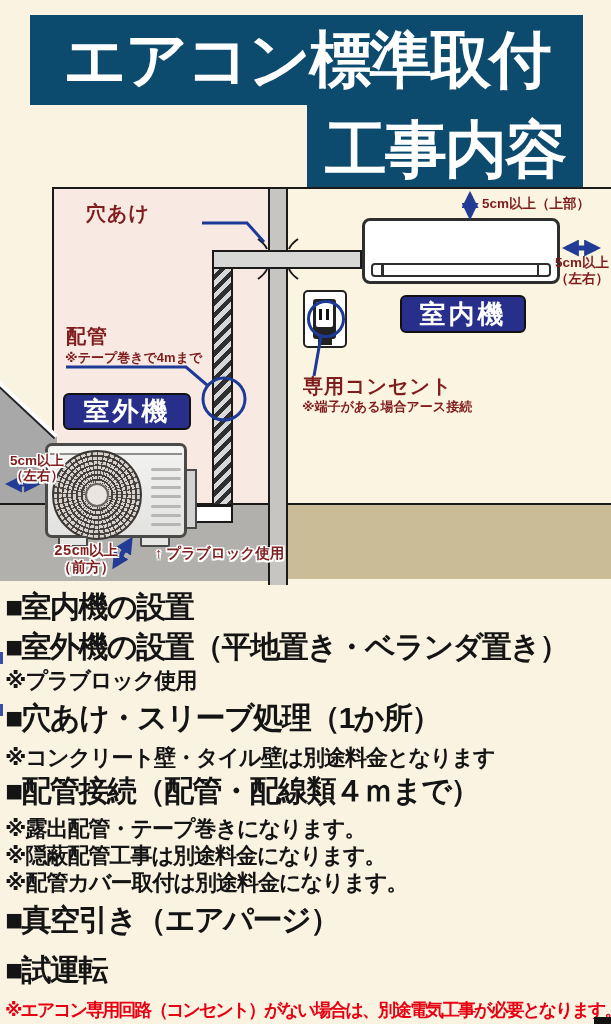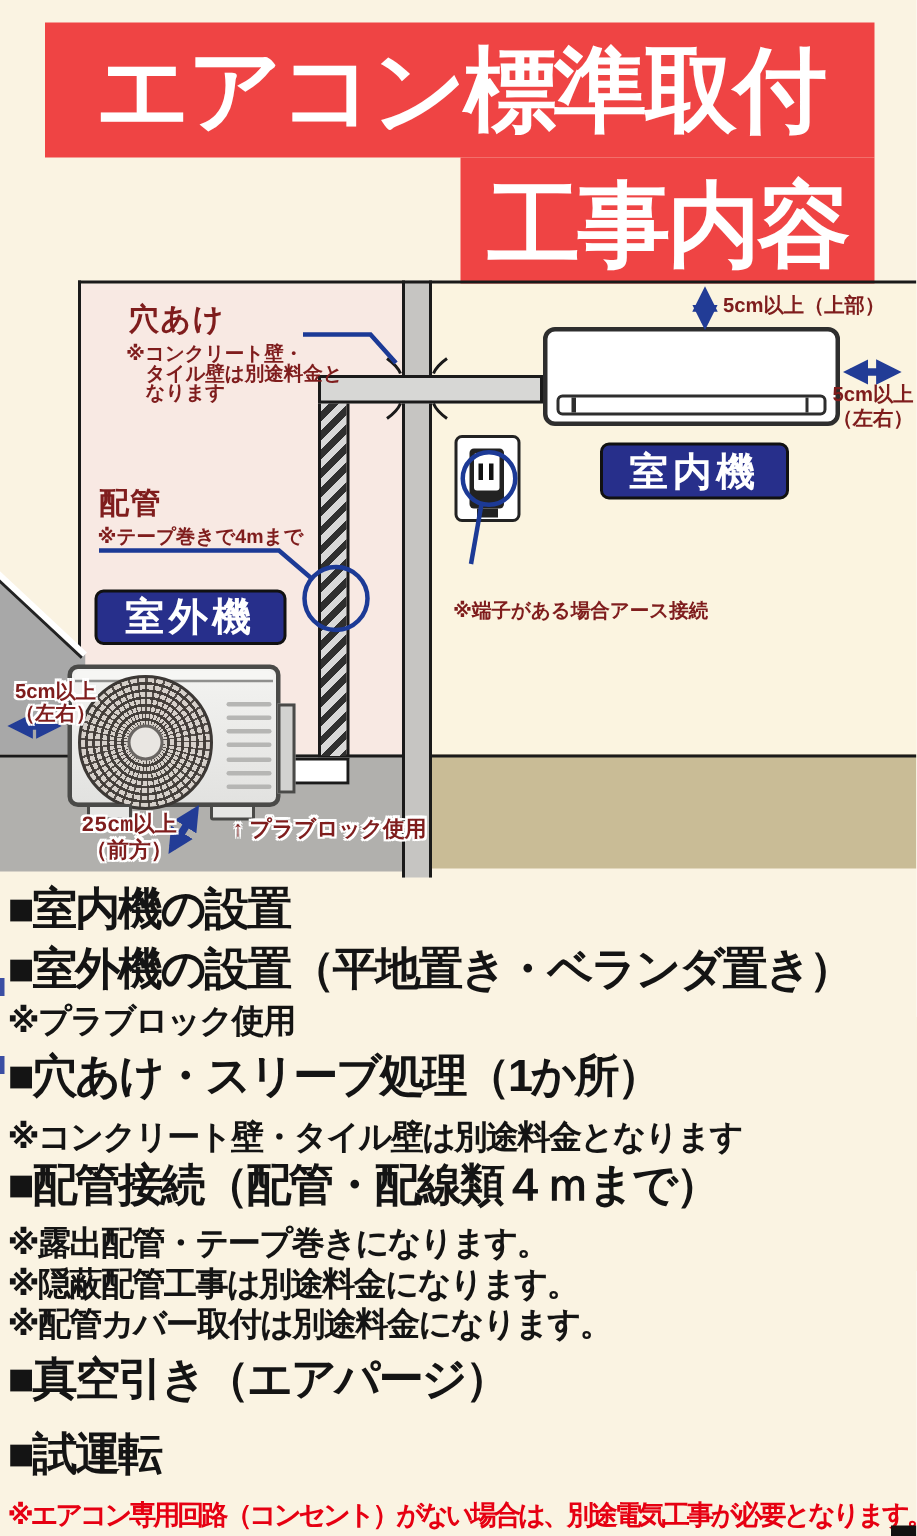--- a/index.html
+++ b/index.html
@@ -3,21 +3,21 @@
 <meta charset="utf-8">
 <style>
   html,body{margin:0;padding:0;}
   .page{
     position:relative; width:611px; height:1024px; overflow:hidden;
     background:#faf3e2;
     font-family:"Liberation Sans","DejaVu Sans",sans-serif;
   }
   
   .title-box{
-    position:absolute; background:#ef4444; color:#fff; font-weight:900;
+    position:absolute; background:#0c4a6e; color:#fff; font-weight:900;
     font-size:62px; letter-spacing:-2px; display:flex; align-items:center;
     justify-content:center; white-space:nowrap;
   }
   .title-line1{ left:30px; top:15px; width:553px; height:90px; }
   .title-line2{ left:307px; top:105px; width:276px; height:89px; }
 
   
   .diagram{ position:absolute; left:0; top:187px; width:611px; height:398px; }
   .diagram *{ box-sizing:border-box; }
   .abs{ position:absolute; }
@@ -174,38 +174,36 @@
       <circle cx="326" cy="132" r="17.5" fill="none" stroke="#1c3a96" stroke-width="3"></circle>
       <line x1="321" y1="149" x2="314" y2="189" stroke="#1c3a96" stroke-width="3"></line>
 
       <line x1="470" y1="9" x2="470" y2="28" stroke="#223c96" stroke-width="5" marker-start="url(#ah)" marker-end="url(#ah)"></line>
       <line x1="567" y1="61" x2="596" y2="61" stroke="#223c96" stroke-width="5" marker-start="url(#ah)" marker-end="url(#ah)"></line>
       <line x1="10" y1="297" x2="36" y2="297" stroke="#223c96" stroke-width="5" marker-start="url(#ah)" marker-end="url(#ah)"></line>
       <line x1="115" y1="378" x2="130" y2="354" stroke="#223c96" stroke-width="5" marker-start="url(#ah)" marker-end="url(#ah)"></line>
     </svg>
 
     <div class="d-lbl d-h" style="left:86px; top:16px;">穴あけ</div>
-    <div class="d-lbl d-note" style="left:84px; top:42px;">※コンクリート壁・
-　タイル壁は別途料金と
-　なります</div>
     <div class="d-lbl d-h" style="left:66px; top:139px;">配管</div>
     <div class="d-lbl d-note" style="left:65px; top:164px;">※テープ巻きで4mまで</div>
 
     <div class="unit-tag" style="left:63px; top:206px; width:128px; height:37px;">室外機</div>
     <div class="unit-tag" style="left:400px; top:108px; width:126px; height:38px;">室内機</div>
 
     <div class="d-lbl" style="left:482px; top:10px; font-size:13.5px;">5cm以上（上部）</div>
     <div class="d-lbl" style="left:551px; top:68px; width:58px; font-size:13.5px; line-height:16px; text-align:right;">5cm以上
 （左右）</div>
     <div class="d-lbl halo" style="left:10px; top:266px; font-size:13.5px; line-height:15px;">5cm以上
 （左右）</div>
     <div class="d-lbl halo" style="left:52px; top:356px; width:68px; font-size:14.5px; line-height:17px; text-align:center;font-family:Liberation Mono, monospace;">25cm以上
 （前方）</div>
     <div class="d-lbl halo" style="left:155px; top:359px; font-size:14.5px;">↑ プラブロック使用</div>
 
+    <div class="d-lbl d-h" style="left:303px; top:189px;">専用コンセント</div>
     <div class="d-lbl d-note" style="left:302px; top:213px;">※端子がある場合アース接続</div>
   </div>
 
   <section class="checklist">
     <div class="cl-item mt2">■室内機の設置</div>
     <div class="cl-item">■室外機の設置（平地置き・ベランダ置き）</div>
     <div class="cl-note">※プラブロック使用</div>
     <div class="cl-item mt4">■穴あけ・スリーブ処理（1か所）</div>
     <div class="cl-note mt6">※コンクリート壁・タイル壁は別途料金となります</div>
     <div class="cl-item">■配管接続（配管・配線類４ｍまで）</div>

